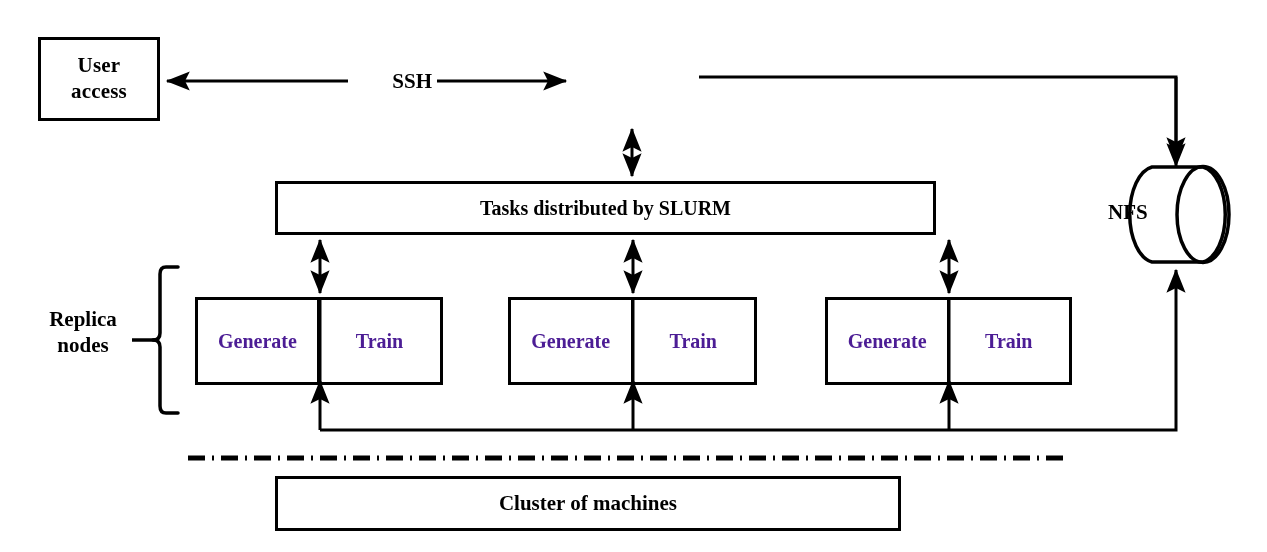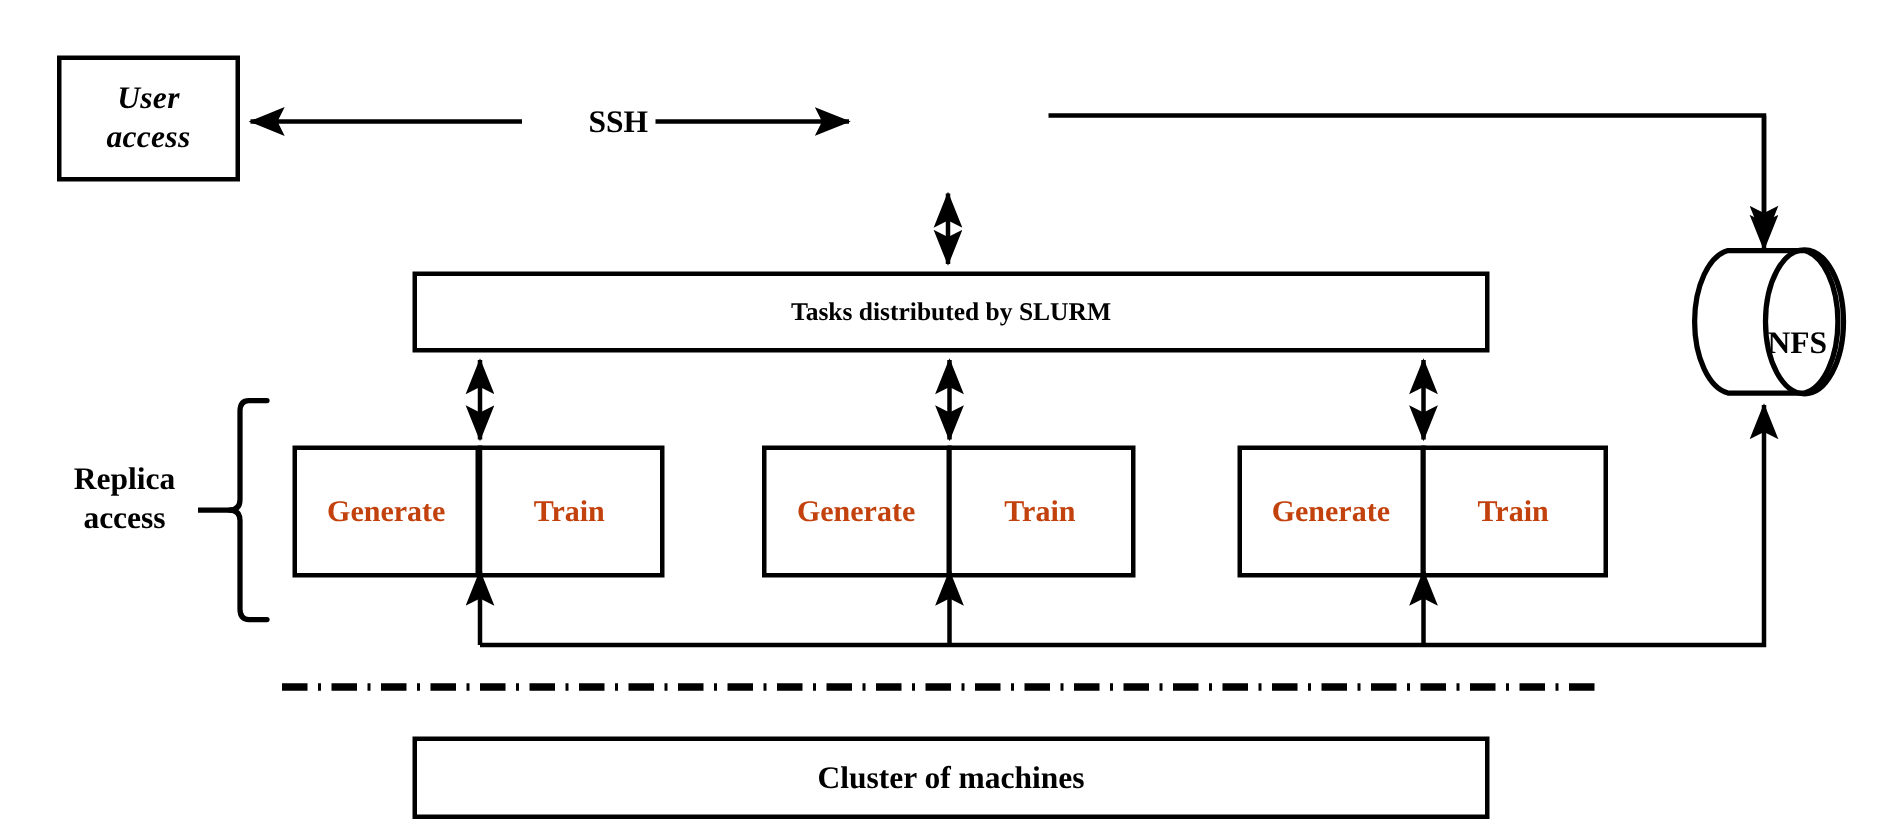--- a/index.html
+++ b/index.html
@@ -39,55 +39,53 @@
     line-height: 1.22;
   }
   .node-label {
     display: block;
     white-space: pre-line;
   }
   #user-access-box {
     left: 38px; top: 37px; width: 122px; height: 84px;
     font-size: 21px;
     letter-spacing: 0.2px;
-    font-style: italic;
   }
   #primary-node-box {
     left: 572px; top: 40px; width: 120px; height: 83px;
     font-size: 21px;
     letter-spacing: 0.2px;
   }
   #slurm-bar {
-    left: 275px; top: 181px; width: 718px; height: 54px;
-    font-size: 17px;
+    left: 275px; top: 181px; width: 661px; height: 54px;
+    font-size: 20px;
     border-width: 3px;
   }
   #cluster-bar {
-    left: 275px; top: 476px; width: 718px; height: 55px;
+    left: 275px; top: 476px; width: 626px; height: 55px;
     font-size: 21px;
     border-width: 3px;
-    margin-top: 15px;
   }
   .replica-group {
     position: absolute;
     box-sizing: border-box;
     border: 3px solid #000000;
     height: 88px;
     display: flex;
     align-items: stretch;
   }
   .replica-cell {
     flex: 1 1 50%;
     box-sizing: border-box;
     display: flex;
     align-items: center;
     justify-content: center;
     font-weight: bold;
     font-size: 20px;
-    color: #c2410c;
+    color: #4c1d95;
   }
   .replica-cell.generate {
     border-right: 2px solid #000000;
   }
   #replica-group-1 { left: 195px; top: 297px; width: 248px; }
   #replica-group-2 { left: 508px; top: 297px; width: 249px; }
   #replica-group-3 { left: 825px; top: 297px; width: 247px; }
 
   .free-label {
     position: absolute;
@@ -100,23 +98,23 @@
   #ssh-label {
     left: 352px; top: 69px; width: 80px;
     font-size: 21px;
   }
   #replica-nodes-label {
     left: 24px; top: 307px; width: 118px;
     font-size: 21px;
     text-align: center;
   }
   #nfs-label {
-    left: 1108px; top: 216px; width: 110px;
-    font-size: 21px;
-    text-align: right;
+    left: 1108px; top: 200px; width: 110px;
+    font-size: 21px;
+    text-align: left;
   }
 </style>
 </head>
 <body>
 
 <div id="canvas">
 
   <svg id="diagram-svg" viewBox="0 0 1267 552" xmlns="http://www.w3.org/2000/svg">
     <defs>
       <marker id="arrow-end" markerWidth="9" markerHeight="9" refX="7.6" refY="3.2" orient="auto" markerUnits="strokeWidth">
@@ -176,21 +174,21 @@
   <div class="free-label" id="ssh-label">SSH</div>
 
 
   <div class="free-label" id="nfs-label">NFS</div>
 
   <div class="node-box" id="slurm-bar">
     <span class="node-label">Tasks distributed by SLURM</span>
   </div>
 
   <div class="free-label" id="replica-nodes-label">Replica
-access</div>
+nodes</div>
 
   <div class="replica-group" id="replica-group-1">
     <div class="replica-cell generate">
       <span>Generate</span>
     </div>
     <div class="replica-cell train">
       <span>Train</span>
     </div>
   </div>
 

